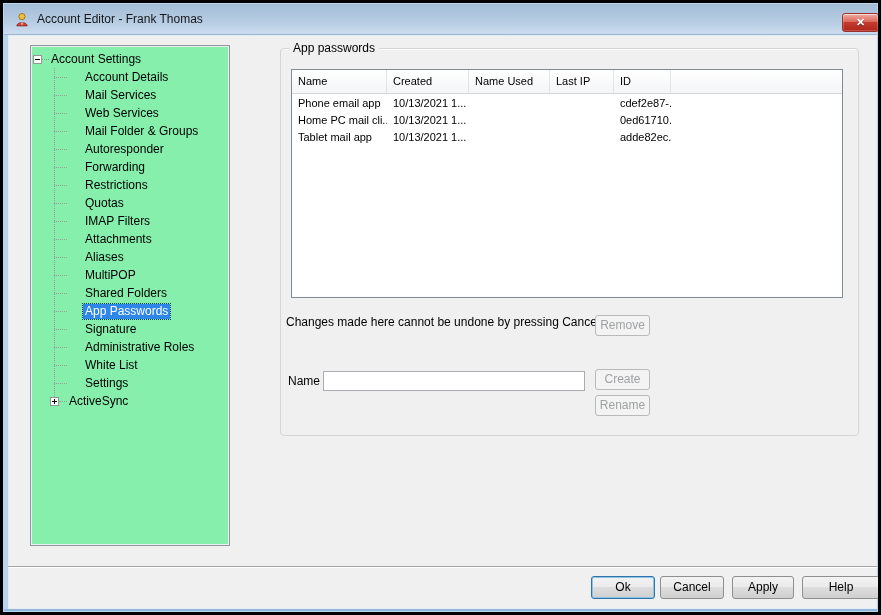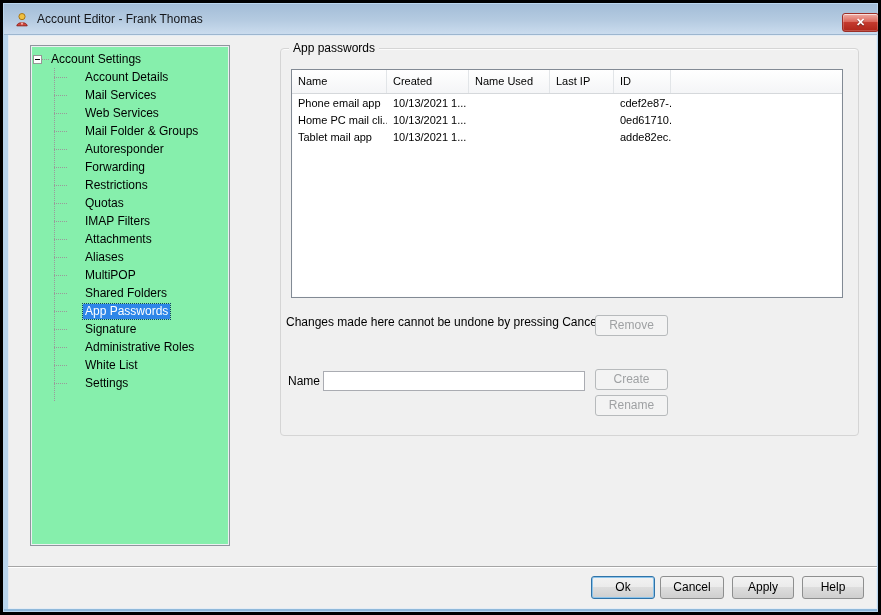--- a/index.html
+++ b/index.html
@@ -52,33 +52,33 @@
   .hcell.fill{flex:1;border-right:none;}
   .c0{width:95px;} .c1{width:82px;} .c2{width:81px;} .c3{width:64px;} .c4{width:57px;}
   .lvrow{display:flex;height:17px;align-items:center;}
   .lvcell{flex:none;padding-left:6px;font-size:11px;color:#000;overflow:hidden;white-space:nowrap;}
 
   
   .caution{position:absolute;left:5px;top:266px;font-size:12px;color:#000;white-space:nowrap;}
   .btn{border:1px solid #8e8f8f;border-radius:3px;font-family:inherit;font-size:12px;color:#000;text-align:center;
     background:linear-gradient(#f2f2f2 0%,#ebebeb 49%,#dddddd 50%,#cfcfcf 100%);padding:0;cursor:default;}
   .btn.disabled{border-color:#b7babc;background:#f3f3f3;color:#9fa1a3;}
-  .gb-btn{position:absolute;left:314px;width:73px;height:21px;line-height:19px;}
+  .gb-btn{position:absolute;left:314px;width:55px;height:21px;line-height:19px;}
   .btn-remove{top:266px;} .btn-create{top:320px;} .btn-rename{top:346px;}
   .name-label{position:absolute;left:7px;top:325px;font-size:12px;color:#000;}
   .textinput{position:absolute;left:42px;top:322px;width:262px;height:20px;border:1px solid #aaacb2;
     background:#fff;font-family:inherit;font-size:12px;padding:2px 4px;}
 
   
   .separator{position:absolute;left:0;right:0;top:531px;height:1px;background:#a5a5a5;box-shadow:0 1px 0 #ffffff;}
   .foot-btn{position:absolute;top:541px;width:64px;height:23px;line-height:21px;}
   .btn-ok{left:583px;border:1px solid #2f73a8;box-shadow:inset 0 0 0 1px #8bc3ea;}
   .btn-cancel{left:652px;}
   .btn-apply{left:724px;width:62px;}
-  .btn-help{left:794px;width:62px;}
+  .btn-help{left:794px;width:78px;}
 </style>
 </head>
 <body>
 
 <div class="window">
   <div class="titlebar">
     <svg class="app-icon" viewBox="0 0 16 16">
       <circle cx="8" cy="4.6" r="3.1" fill="#f0c040" stroke="#a87616" stroke-width="1"></circle>
       <path d="M2.8 13.8 C3.2 9.6 12.8 9.6 13.2 13.8 Z" fill="#d6453a" stroke="#8e231c" stroke-width="1"></path>
       <path d="M6.5 10.5 L8 13.5 L9.5 10.5 Z" fill="#f2b3ad"></path>
@@ -164,20 +164,25 @@
           <span class="tlabel">Administrative Roles</span>
         </div>
         <div class="trow child">
           <span class="hstub"></span>
           <span class="tlabel">White List</span>
         </div>
         <div class="trow child">
           <span class="hstub"></span>
           <span class="tlabel">Settings</span>
         </div>
+        <div class="trow asrow">
+          <span class="ebox plus"></span>
+          <span class="hstub"></span>
+          <span class="tlabel">ActiveSync</span>
+        </div>
       </div>
     </div>
 
     <div class="groupbox">
       <span class="grouplabel">App passwords</span>
 
       <div class="listview">
         <div class="lvheader">
           <div class="hcell c0">Name</div>
           <div class="hcell c1">Created</div>

